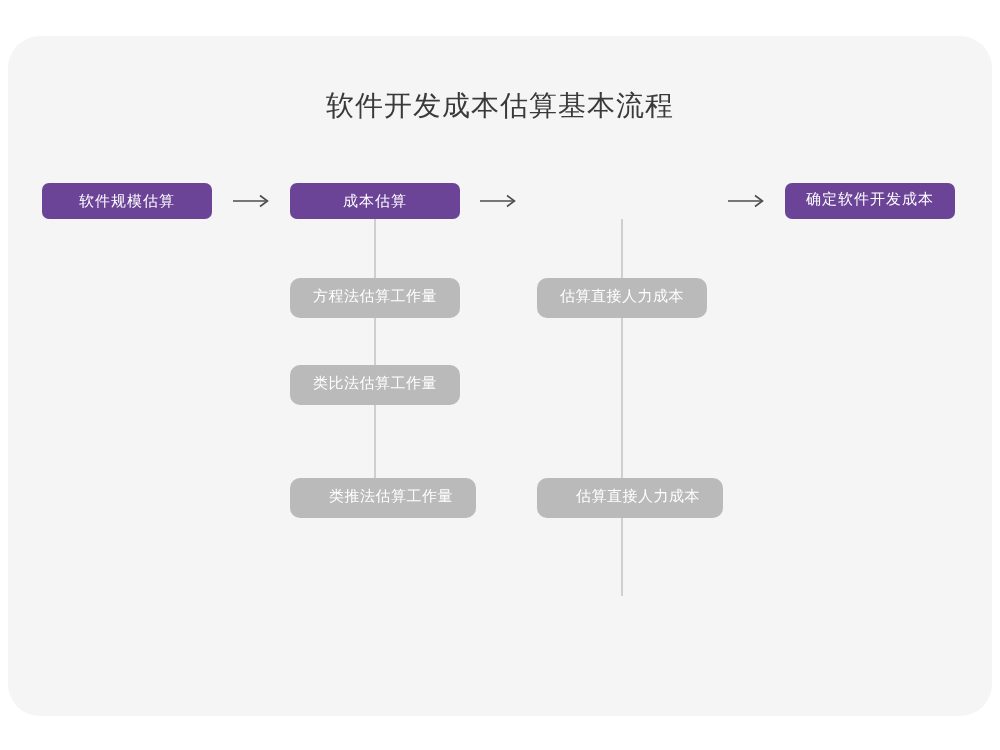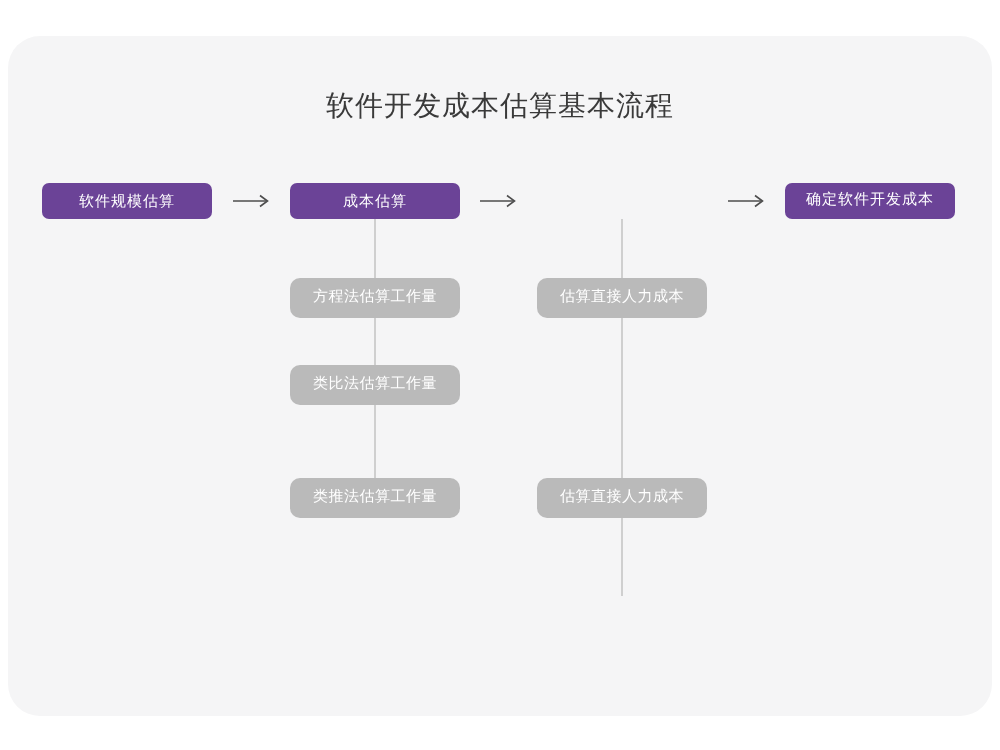--- a/index.html
+++ b/index.html
@@ -85,21 +85,21 @@
     font-size: 15px;
     line-height: 36px;
     text-align: center;
     letter-spacing: 0.5px;
     z-index: 2;
   }
   .col-work { left: 290px; }
   .col-cost { left: 537px; }
   .row-0 { top: 278px; }
   .row-1 { top: 356px; margin-top: 9px; }
-  .row-2 { top: 478px; }
+  .row-2 { top: 478px; padding-left: 16px; }
   .row-3 { top: 578px; }
 </style>
 </head>
 <body>
 
 <div class="canvas">
 
   <div class="card"></div>
 
   <div class="title">软件开发成本估算基本流程</div>

